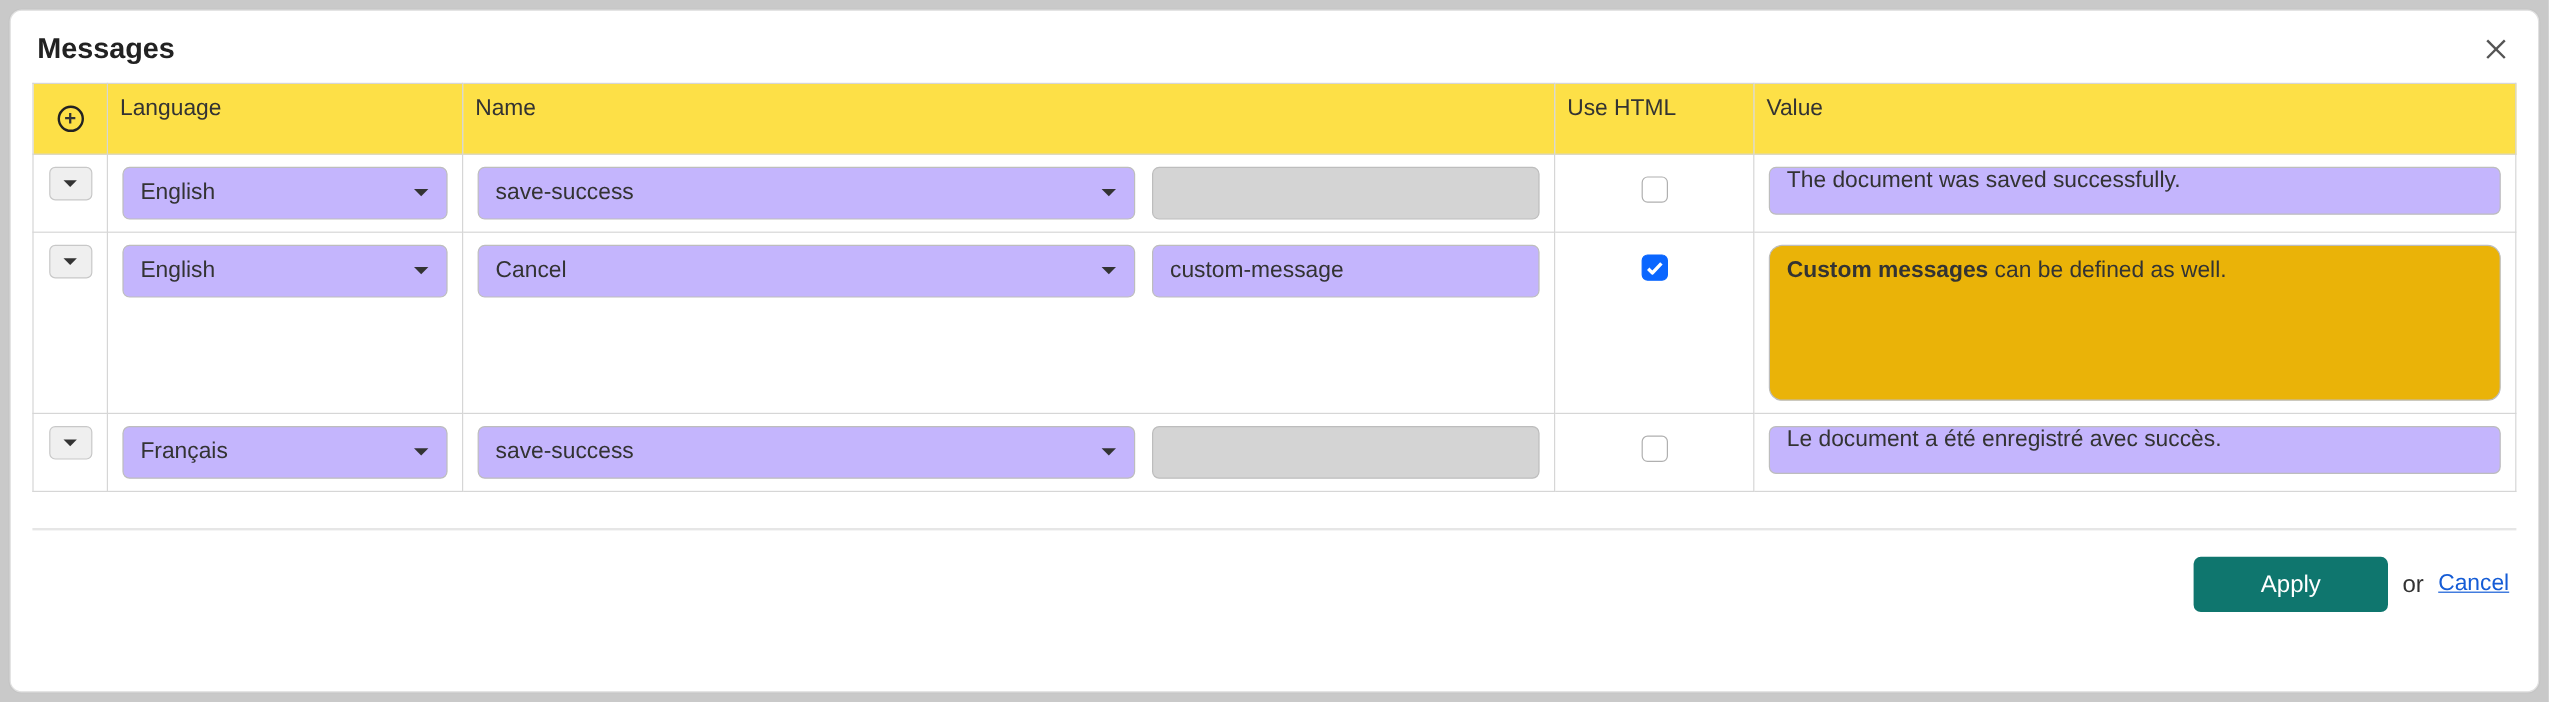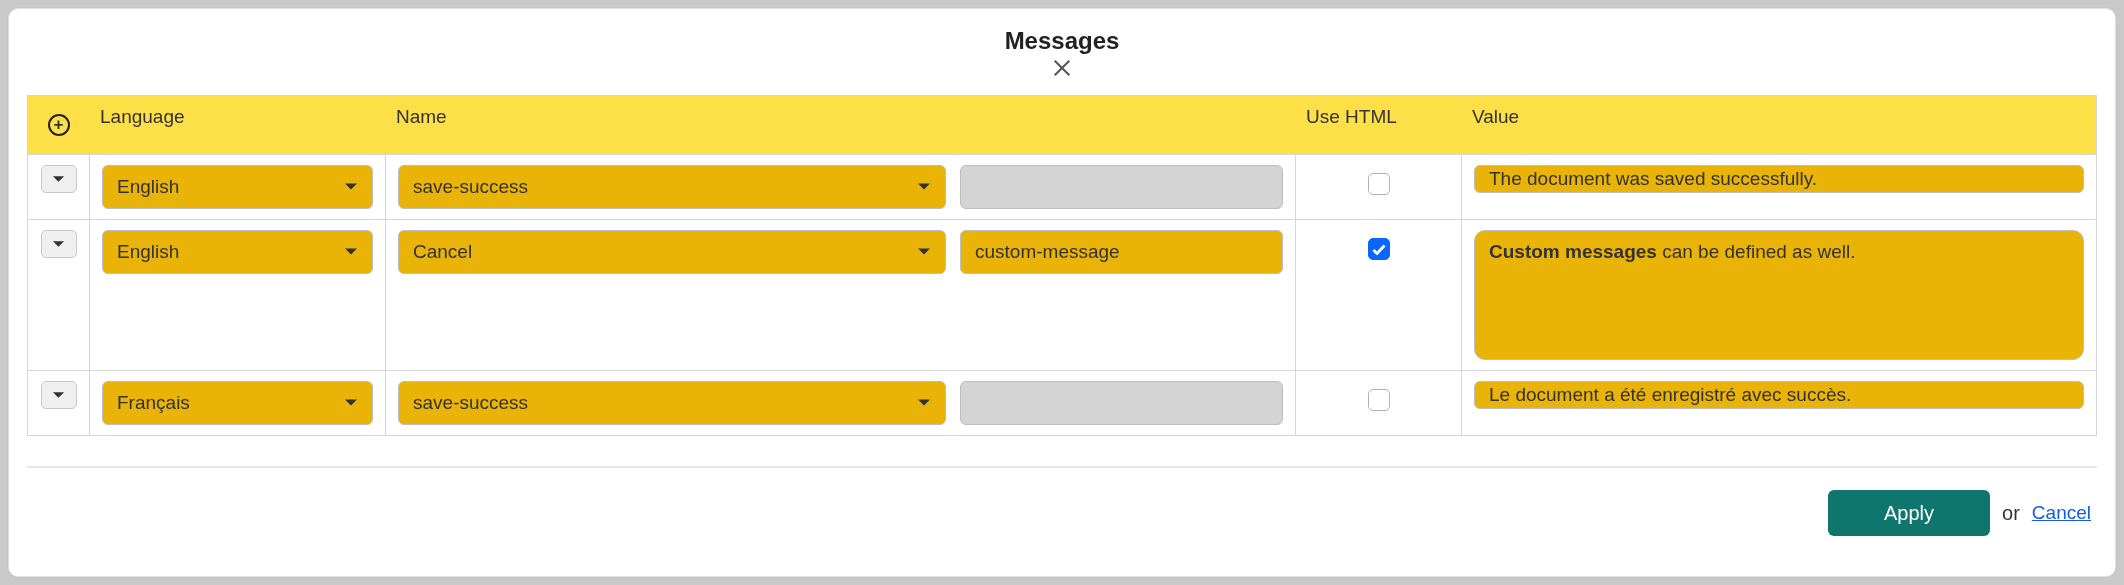--- a/index.html
+++ b/index.html
@@ -18,21 +18,20 @@
       width: 2108px;
       height: 569px;
       position: relative;
       box-shadow: 0 0 0 1px rgba(0,0,0,0.02);
     }
     .dialog-header {
       display: flex;
       align-items: center;
       justify-content: space-between;
       padding: 6px 4px 14px 4px;
-      flex-direction: column;
     }
     .dialog-title {
       font-weight: 700;
       font-size: 24px;
       color: #222;
     }
     .close-x {
       width: 26px; height: 26px;
       display: flex; align-items: center; justify-content: center;
       color: #555;
@@ -93,21 +92,21 @@
 
     .cell-pad { padding: 10px 12px; }
     .cell-pad-flex { padding: 10px 12px; display: flex; gap: 14px; align-items: flex-start;}
 
     .text-input, .select {
       display: flex;
       align-items: center;
       height: 44px;
       border: 1px solid #bdbdbd;
       border-radius: 6px;
-      background: #eab308;
+      background: #c4b5fd;
       padding: 0 14px;
       font-size: 19px;
       color: #333;
       width: 100%;
     }
     .select { justify-content: space-between; cursor: pointer;}
     .select .chev { margin-left: 8px; display: flex; align-items: center;}
     .select .chev svg{ width: 14px; height: 10px; fill: #333;}
     .disabled-box {
       height: 44px;
@@ -137,21 +136,21 @@
       width: 100%;
       border: 1px solid #bdbdbd;
       border-radius: 11px;
       padding: 10px 14px;
       font-size: 19px;
       color: #333;
       background: #eab308;
       resize: none;
       font-family: inherit;
     }
-    .value-cell .single { height: 28px; display: flex; align-items: center;}
+    .value-cell .single { height: 40px; display: flex; align-items: flex-start;}
     .value-cell .multi { min-height: 130px; }
     .value-cell .richbox strong { font-weight: 700; }
 
     .footer-sep { height: 2px; background: #e6e6e6; margin: 30px 0 22px 0; }
     .footer {
       display: flex; justify-content: flex-end; align-items: center; gap: 12px;
       padding-right: 6px;
     }
     .apply-btn {
       background: #0f766e; color: #fff;

